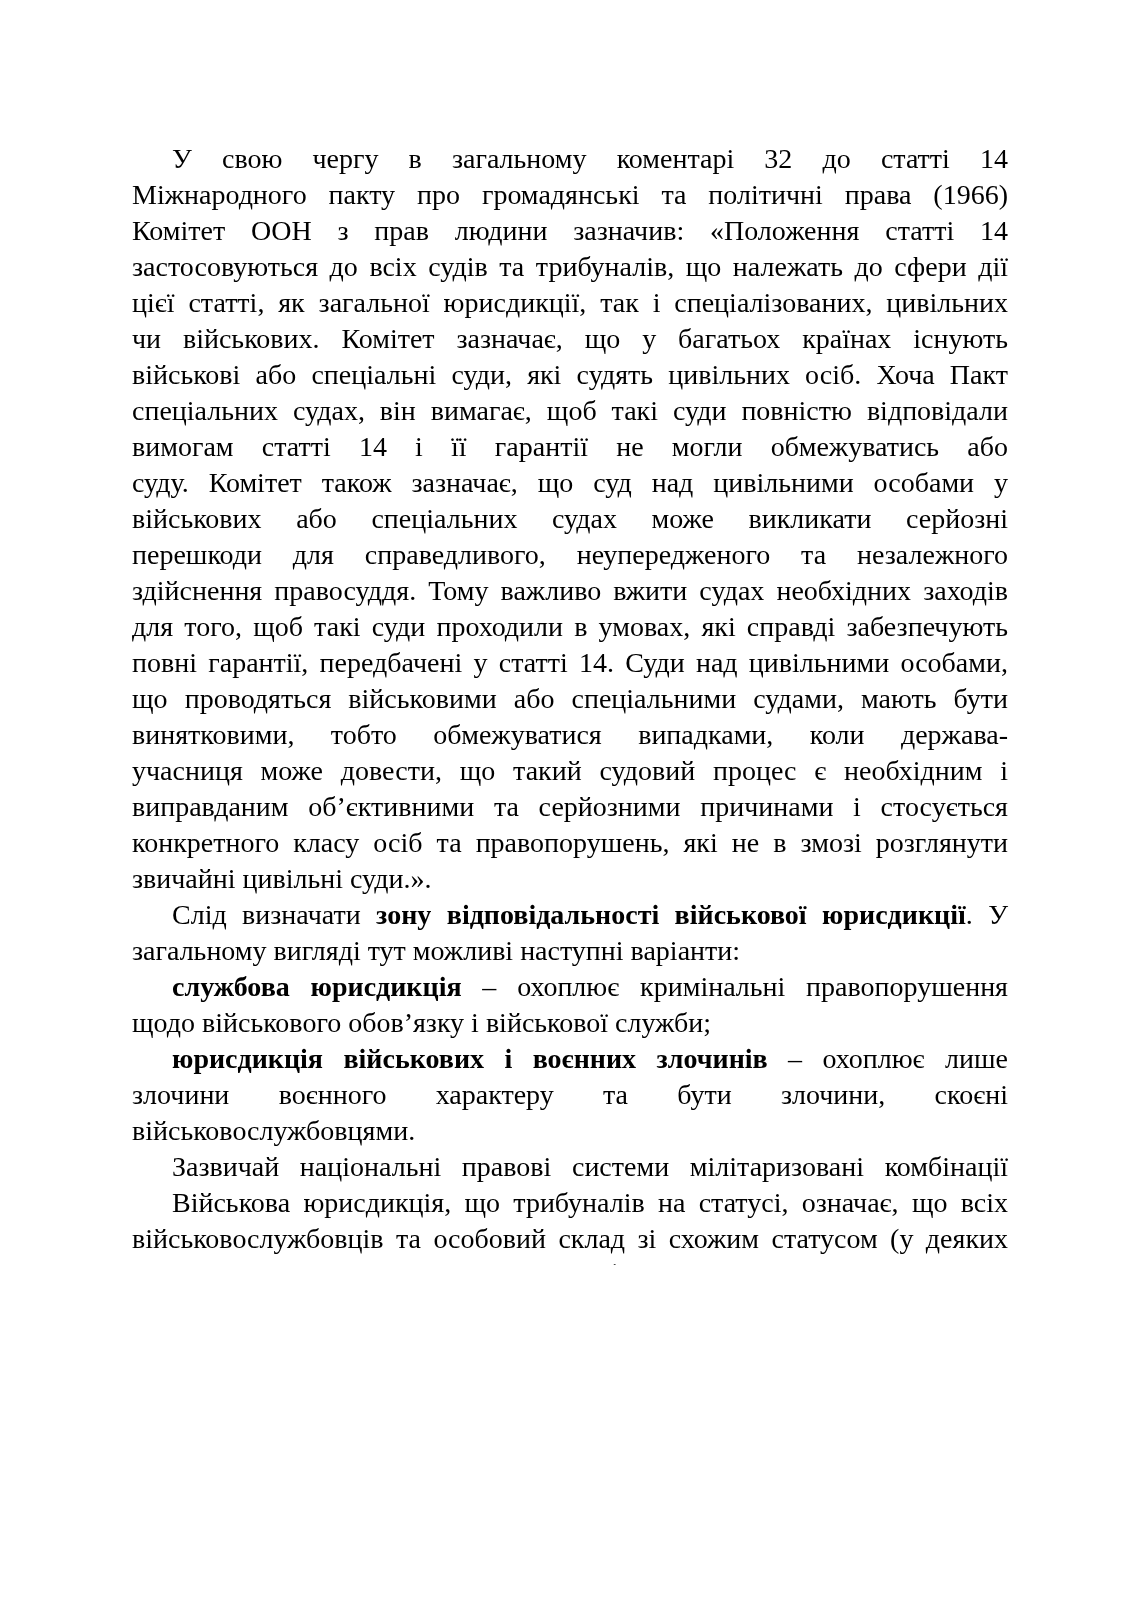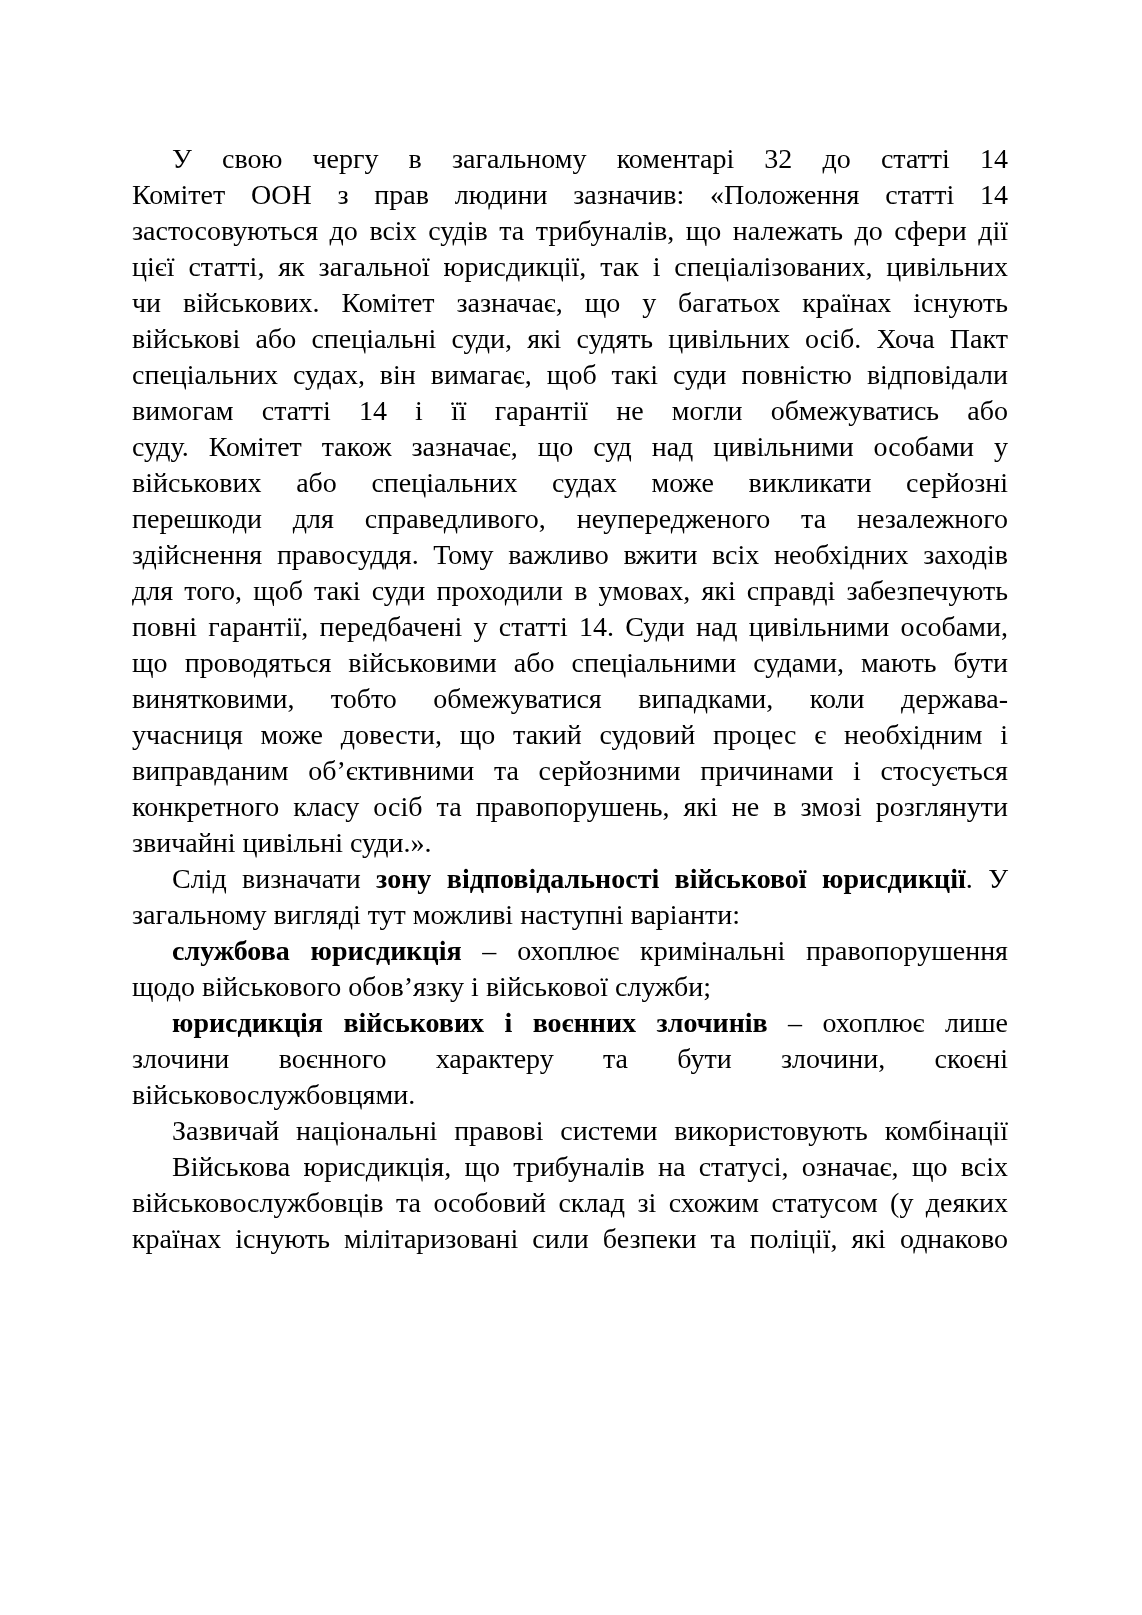--- a/index.html
+++ b/index.html
@@ -53,31 +53,32 @@
     line-height: 36px;
   }
 </style>
 </head>
 <body>
 
 <div class="page">
   <div class="text-block">
       <div class="paragraph">
         <div class="line first"><span>У свою чергу в загальному коментарі 32 до статті 14</span></div>
+        <div class="line"><span>Міжнародного пакту про громадянські та політичні права (1966)</span></div>
         <div class="line"><span>Комітет ООН з прав людини зазначив: «Положення статті 14</span></div>
         <div class="line"><span>застосовуються до всіх судів та трибуналів, що належать до сфери дії</span></div>
         <div class="line"><span>цієї статті, як загальної юрисдикції, так і спеціалізованих, цивільних</span></div>
         <div class="line"><span>чи військових. Комітет зазначає, що у багатьох країнах існують</span></div>
         <div class="line"><span>військові або спеціальні суди, які судять цивільних осіб. Хоча Пакт</span></div>
         <div class="line"><span>спеціальних судах, він вимагає, щоб такі суди повністю відповідали</span></div>
         <div class="line"><span>вимогам статті 14 і її гарантії не могли обмежуватись або</span></div>
         <div class="line"><span>суду. Комітет також зазначає, що суд над цивільними особами у</span></div>
         <div class="line"><span>військових або спеціальних судах може викликати серйозні</span></div>
         <div class="line"><span>перешкоди для справедливого, неупередженого та незалежного</span></div>
-        <div class="line"><span>здійснення правосуддя. Тому важливо вжити всіх необхідних заходів</span></div>
+        <div class="line"><span>здійснення правосуддя. Тому важливо вжити судах необхідних заходів</span></div>
         <div class="line"><span>для того, щоб такі суди проходили в умовах, які справді забезпечують</span></div>
         <div class="line"><span>повні гарантії, передбачені у статті 14. Суди над цивільними особами,</span></div>
         <div class="line"><span>що проводяться військовими або спеціальними судами, мають бути</span></div>
         <div class="line"><span>винятковими, тобто обмежуватися випадками, коли держава-</span></div>
         <div class="line"><span>учасниця може довести, що такий судовий процес є необхідним і</span></div>
         <div class="line"><span>виправданим об’єктивними та серйозними причинами і стосується</span></div>
         <div class="line"><span>конкретного класу осіб та правопорушень, які не в змозі розглянути</span></div>
         <div class="line para-end"><span>звичайні цивільні суди.».</span></div>
       </div>
       <div class="paragraph">
@@ -87,21 +88,21 @@
       <div class="paragraph">
         <div class="line first"><span class="bold">службова юрисдикція</span><span> – охоплює кримінальні правопорушення</span></div>
         <div class="line para-end"><span>щодо військового обов’язку і військової служби;</span></div>
       </div>
       <div class="paragraph">
         <div class="line first"><span class="bold">юрисдикція військових і воєнних злочинів</span><span> – охоплює лише</span></div>
         <div class="line"><span>злочини воєнного характеру та бути злочини, скоєні</span></div>
         <div class="line para-end"><span>військовослужбовцями.</span></div>
       </div>
       <div class="paragraph">
-        <div class="line first"><span>Зазвичай національні правові системи використовують комбінації</span></div>
+        <div class="line first"><span>Зазвичай національні правові системи мілітаризовані комбінації</span></div>
       </div>
       <div class="paragraph">
         <div class="line first"><span>Військова юрисдикція, що трибуналів на статусі, означає, що всіх</span></div>
         <div class="line"><span>військовослужбовців та особовий склад зі схожим статусом (у деяких</span></div>
         <div class="line"><span>країнах існують мілітаризовані сили безпеки та поліції, які однаково</span></div>
       </div>
     </div>
   <div class="page-number">6</div>
 </div>
 

